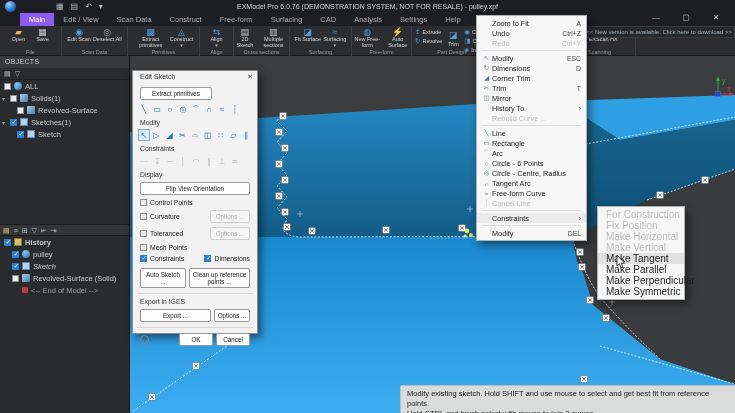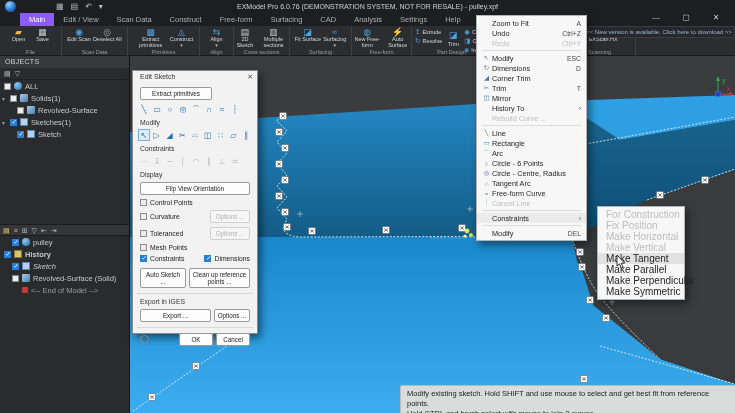--- a/index.html
+++ b/index.html
@@ -405,29 +405,29 @@
     <div style="height:84px"></div>
     <div class="htoolbar">
       <span class="picon" style="color:#d8c46a">▤</span>
       <span class="picon" style="color:#d8c46a">≡</span>
       <span class="picon">⊞</span>
       <span class="picon">▽</span>
       <span class="picon">⇤</span>
       <span class="picon">⇥</span>
     </div>
     <div>
+      <div class="trow" style="padding-left:4px">
+        <span class="cb on"></span>
+        <span class="ti hist"></span>
+        <span class="tl bold">History</span>
+      </div>
       <div class="trow" style="padding-left:12px">
         <span class="cb on"></span>
         <span class="ti mesh"></span>
         <span class="tl">pulley</span>
-      </div>
-      <div class="trow" style="padding-left:4px">
-        <span class="cb on"></span>
-        <span class="ti hist"></span>
-        <span class="tl bold">History</span>
       </div>
       <div class="trow" style="padding-left:12px">
         <span class="cb on"></span>
         <span class="ti sketch"></span>
         <span class="tl ital">Sketch</span>
       </div>
       <div class="trow" style="padding-left:12px">
         <span class="cb"></span>
         <span class="ti solid"></span>
         <span class="tl">Revolved-Surface (Solid)</span>

